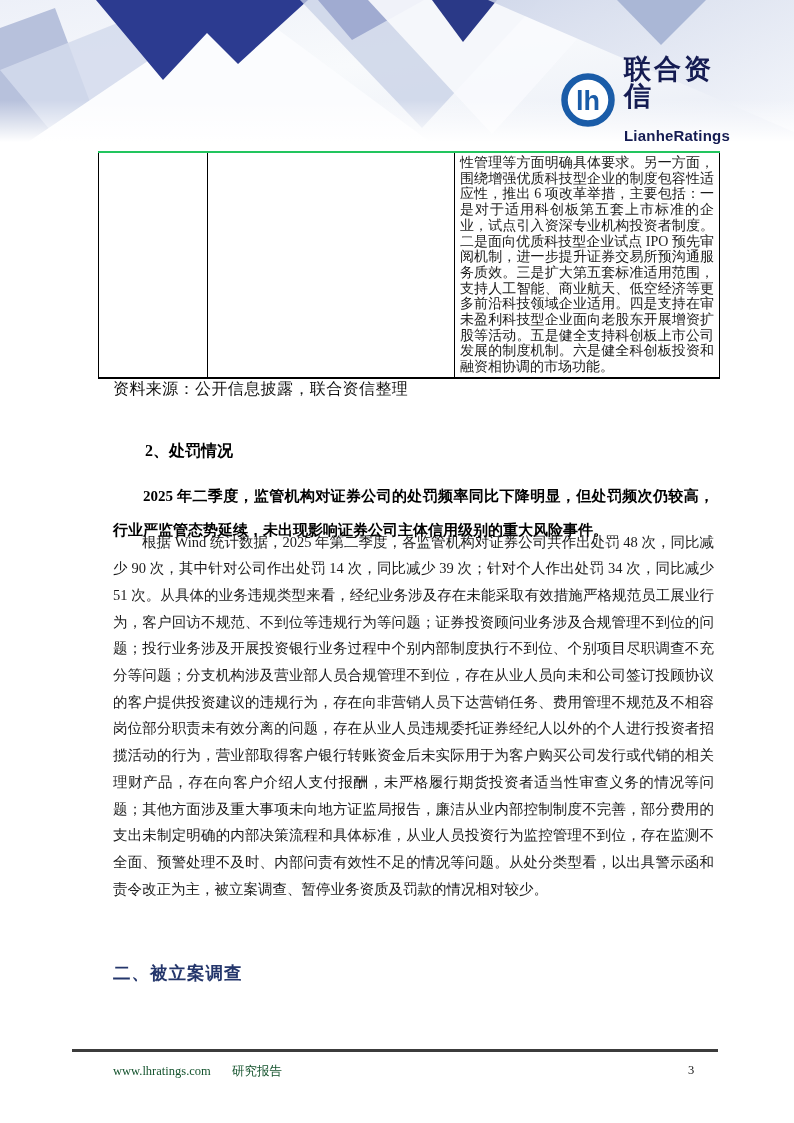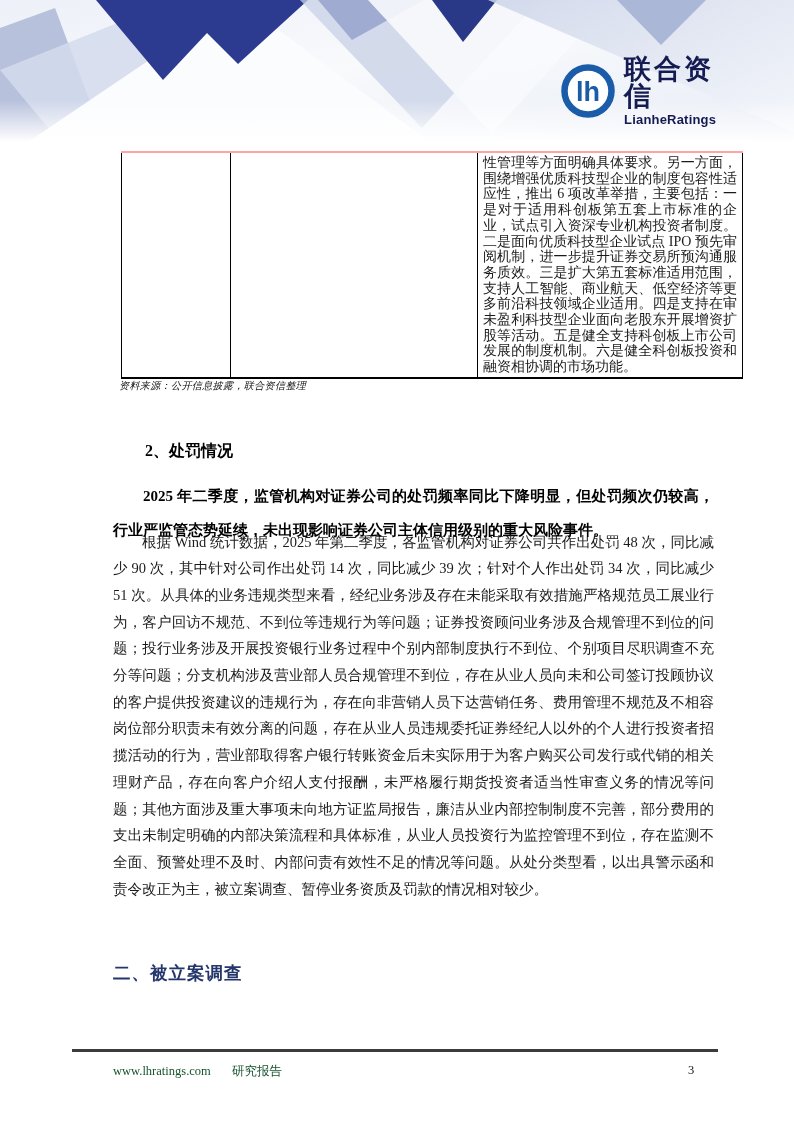--- a/index.html
+++ b/index.html
@@ -14,38 +14,38 @@
   .banner svg{display:block;}
   .logo{position:absolute;top:56px;left:561px;display:flex;align-items:center;gap:9px;}
   .logo-mark{flex:0 0 auto;}
   .logo-text{display:flex;flex-direction:column;line-height:1;}
   .logo-cn{
     font-family:"Liberation Sans","DejaVu Sans",sans-serif;
     font-weight:bold;font-size:27px;letter-spacing:3px;color:#141b52;
   }
   .logo-en{
     font-family:"Liberation Sans","DejaVu Sans",sans-serif;
-    font-weight:bold;font-size:13px;color:#141b52;margin-top:3px;letter-spacing:.2px;
+    font-weight:bold;font-size:15px;color:#141b52;margin-top:18px;letter-spacing:.2px;
   }
 
   
   .doc-table{
-    position:absolute;top:151px;left:121px;width:588px;height:223px;
+    position:absolute;top:151px;left:98px;width:588px;height:223px;
     border-collapse:collapse;table-layout:fixed;
-    border-top:2px solid #fca5a5;border-bottom:2px solid #000;
+    border-top:2px solid #22c55e;border-bottom:2px solid #000;
   }
   .doc-table td{
     border:1px solid #000;vertical-align:top;
     padding:2px 5px;font-size:14px;line-height:15.7px;text-align:justify;
   }
   .col1{width:98px;} .col2{width:236px;} .col3{width:254px;}
 
   .source-note{
-    position:absolute;top:379px;left:119px;
-    font-size:10px;font-style:italic;color:#111;letter-spacing:.4px;
+    position:absolute;top:379px;left:113px;
+    font-size:16px;color:#111;letter-spacing:.4px;
   }
 
   
   .penalty-heading{
     position:absolute;top:441px;left:145px;
     font-size:16px;font-weight:bold;color:#000;
   }
   .penalty-lead{
     position:absolute;top:464px;left:113px;width:601px;
     font-size:15px;font-weight:bold;line-height:34px;

